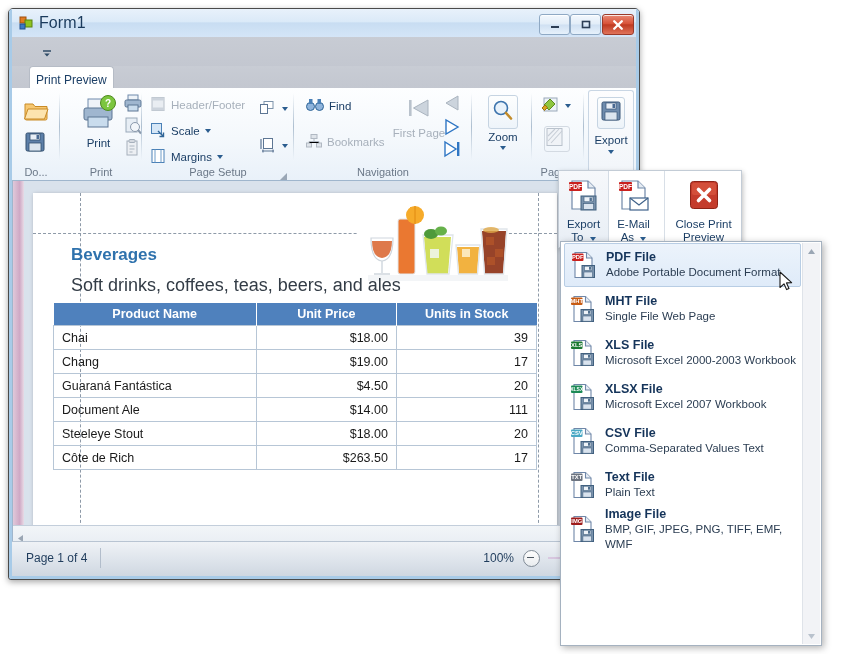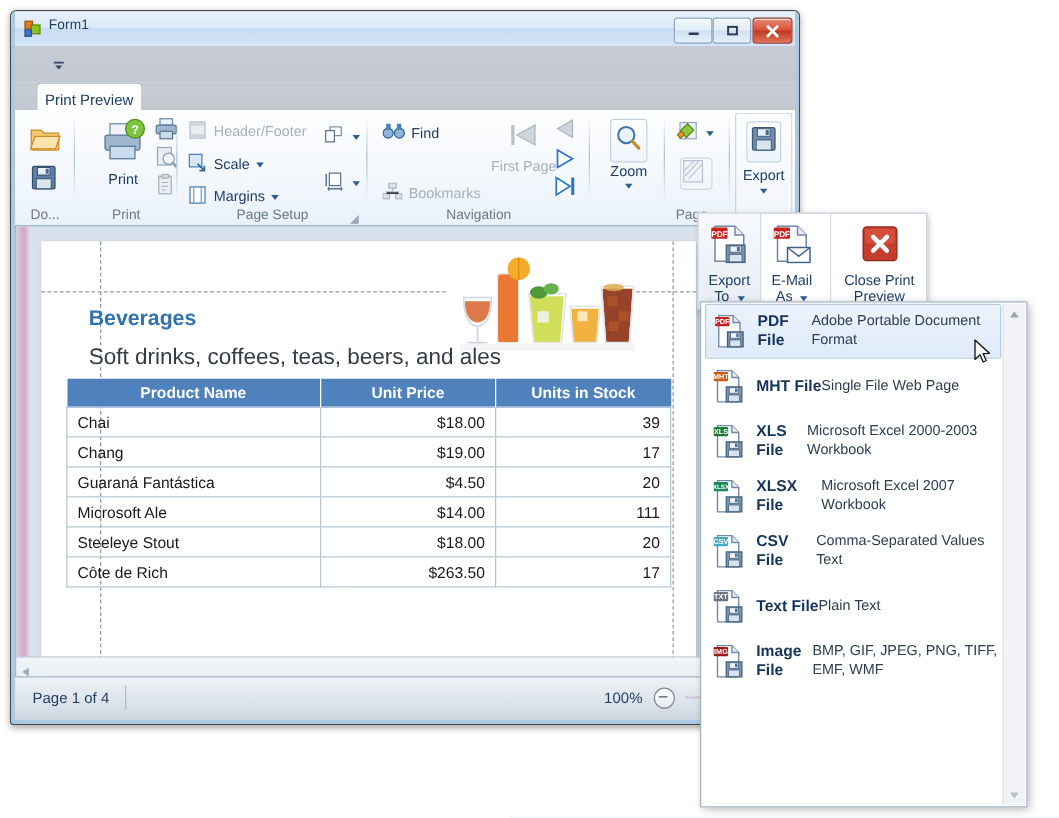--- a/index.html
+++ b/index.html
@@ -30,21 +30,21 @@
   #titlebar{
     position:absolute;left:0;top:0;right:0;height:28px;
     background:linear-gradient(to bottom,#e8f1fb 0%,#dbeaf8 45%,#c8ddf2 50%,#d4e5f7 100%);
     border-bottom:1px solid #a9c6e0;
   }
   #titlebar .tl-icon{
     position:absolute;left:10px;top:7px;width:14px;height:14px;
   }
   #titlebar .tl-text{
     position:absolute;left:30px;top:5px;
-    font-size:11px;color:#1a3a5c;
+    font-size:16px;color:#1a3a5c;
     letter-spacing:.1px;
   }
   .winbtn{
     position:absolute;top:5px;height:19px;width:29px;
     border:1px solid #8fa9c4;border-radius:3px;
     background:linear-gradient(to bottom,#f3f8fd 0%,#e2edf8 48%,#cfe0f2 52%,#e6f1fb 100%);
     box-shadow:inset 0 1px 0 rgba(255,255,255,.8);
     cursor:default;
   }
   #btn-min{right:69px;}
@@ -225,21 +225,21 @@
   #menu-list{position:absolute;left:1px;top:1px;right:18px;bottom:1px;}
   .mi{
     position:relative;height:44px;display:flex;align-items:center;
     padding-left:8px;cursor:default;
   }
   .mi.sel{
     background:linear-gradient(to bottom,#ecf3fb,#dfebf9);
     border:1px solid #b8cde4;border-radius:2px;
     margin:0 2px;padding-left:6px;height:42px;
   }
-  .mi .txts{display:flex;flex-direction:row;margin-left:9px;}
+  .mi .txts{display:flex;flex-direction:column;margin-left:9px;}
   .mi .t1{font-size:12.5px;font-weight:bold;color:#15345a;line-height:15px;}
   .mi .t2{font-size:11.5px;color:#2b3d52;line-height:15px;}
   #menu-scroll{
     position:absolute;right:1px;top:1px;bottom:1px;width:17px;
     background:#f2f3f6;border-left:1px solid #dfe3e9;
   }
   .sb-arrow{
     position:absolute;left:0;right:0;height:16px;
     display:flex;align-items:center;justify-content:center;
   }
@@ -428,21 +428,21 @@
         <span>
           <svg width="18" height="14" viewBox="0 0 18 14">
             <circle cx="4.5" cy="8.5" r="4" fill="#8fb4dc" stroke="#2f6496"></circle>
             <circle cx="13.5" cy="8.5" r="4" fill="#8fb4dc" stroke="#2f6496"></circle>
             <rect x="3" y="1" width="3.5" height="5" fill="#4a80b6"></rect>
             <rect x="11.5" y="1" width="3.5" height="5" fill="#4a80b6"></rect>
           </svg>
         </span>
         <span>Find</span>
       </div>
-      <div class="rowitem dis" style="left:12px;top:58px;">
+      <div class="rowitem dis" style="left:12px;top:46px;">
         <span>
           <svg width="16" height="14" viewBox="0 0 16 14">
             <rect x="5" y="0.5" width="6" height="4" fill="#dfe4ea" stroke="#b0b8c2"></rect>
             <rect x="0.5" y="9" width="5" height="4" fill="#dfe4ea" stroke="#b0b8c2"></rect>
             <rect x="10.5" y="9" width="5" height="4" fill="#dfe4ea" stroke="#b0b8c2"></rect>
             <path d="M8 4.5 v3 M3 9 v-1.5 h10 V9" stroke="#b0b8c2" stroke-width="1"></path>
           </svg>
         </span>
         <span>Bookmarks</span>
       </div>
@@ -594,21 +594,21 @@
               <td>Chang</td>
               <td class="num">$19.00</td>
               <td class="num">17</td>
             </tr>
             <tr>
               <td>Guaraná Fantástica</td>
               <td class="num">$4.50</td>
               <td class="num">20</td>
             </tr>
             <tr>
-              <td>Microsoft Ale</td>
+              <td>Document Ale</td>
               <td class="num">$14.00</td>
               <td class="num">111</td>
             </tr>
             <tr>
               <td>Steeleye Stout</td>
               <td class="num">$18.00</td>
               <td class="num">20</td>
             </tr>
             <tr>
               <td>Côte de Rich</td>

